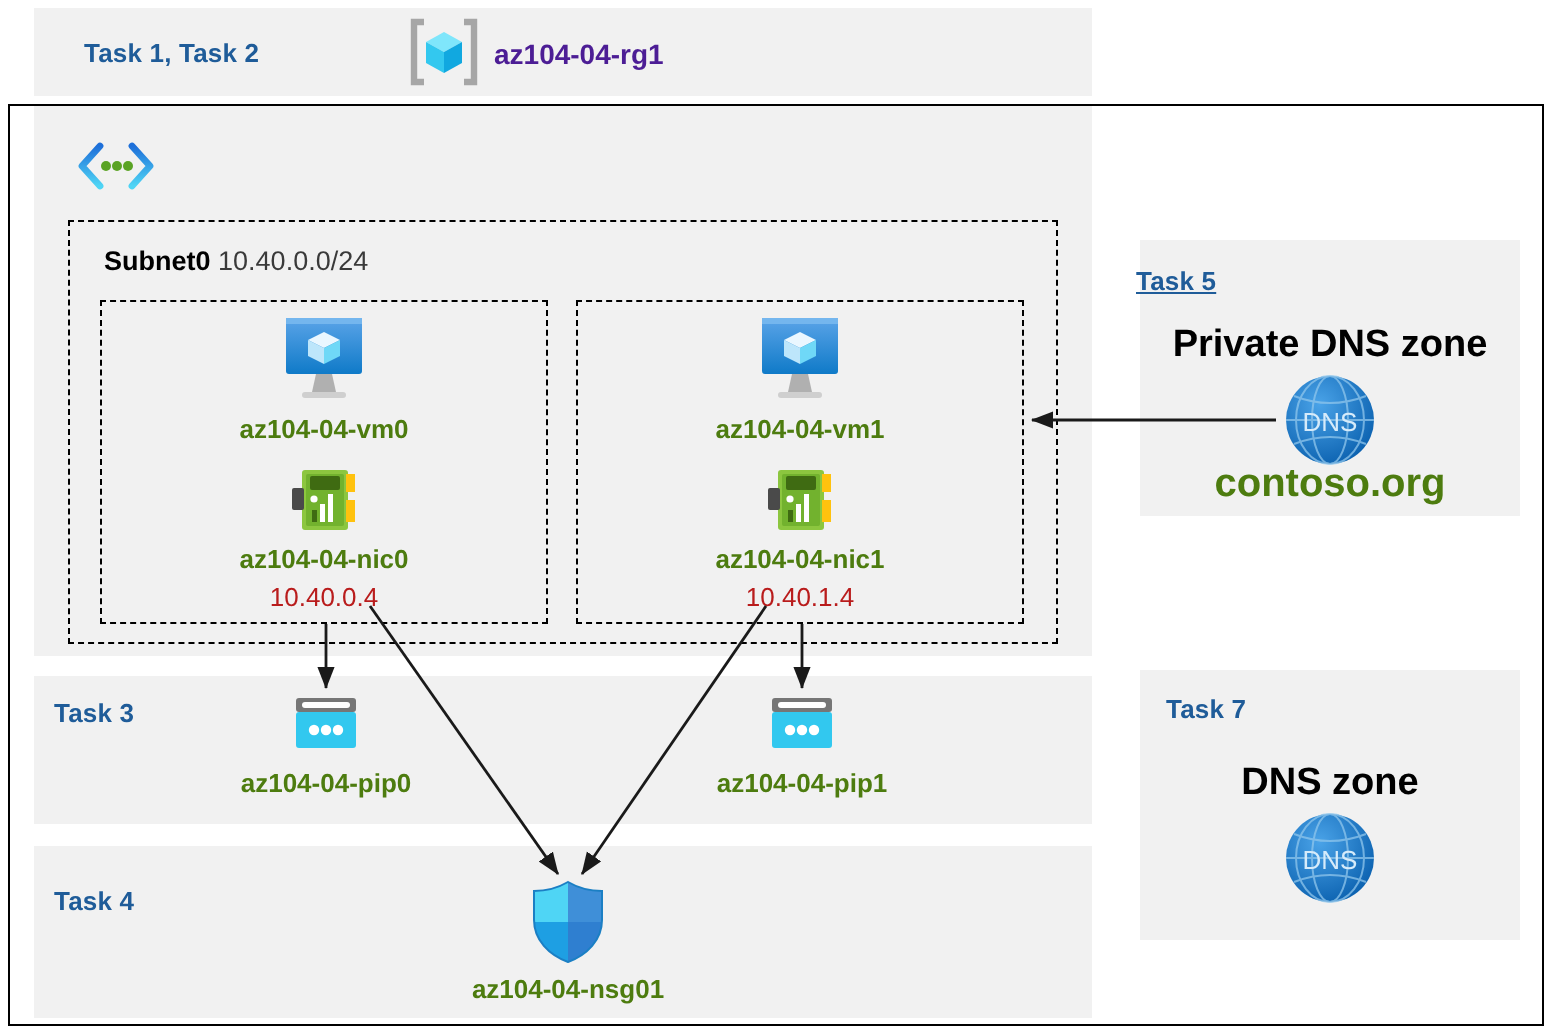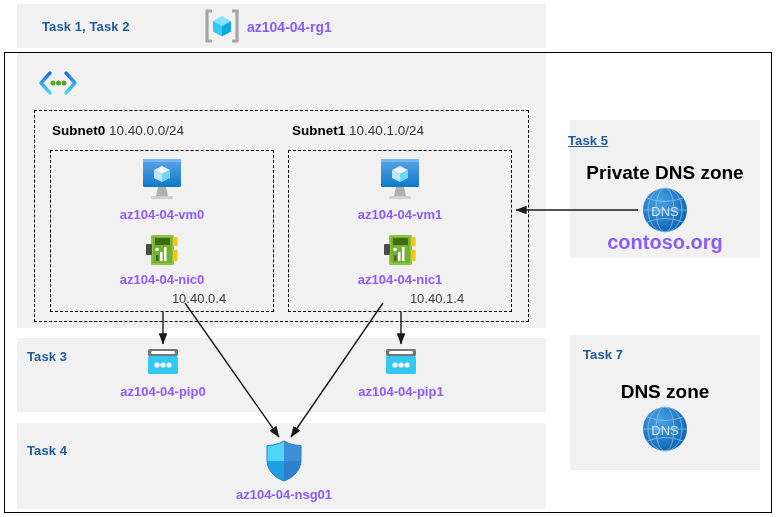--- a/index.html
+++ b/index.html
@@ -38,39 +38,38 @@
     border:1.6px dashed #000000;
     box-sizing:border-box;
     background:transparent;
   }
 
   
   .name-bold{
     position:absolute;
     font-weight:bold;
     font-size:13px;
-    color:#8b5cf6;
+    color:#4c1d95;
     white-space:nowrap;
   }
   .hdr{position:absolute;white-space:nowrap;font-size:13.5px;color:#000;}
   .hdr b{font-weight:bold;}
   .hdr span.cidr{font-weight:normal;color:#3a3a3a;}
   .caption{
     position:absolute;
     text-align:center;
     font-weight:bold;
     font-size:13px;
-    color:#8b5cf6;
+    color:#4d7c0f;
     white-space:nowrap;
     transform:translateX(-50%);
   }
   .caption.sub{
     font-weight:normal;
-    color:#404040;
-    margin-left:37px;
+    color:#b91c1c;
   }
   .zone-title{
     position:absolute;
     text-align:center;
     font-weight:bold;
     font-size:19px;
     color:#000;
     white-space:nowrap;
     transform:translateX(-50%);
   }
@@ -160,23 +159,20 @@
       <rect x="10" y="5" width="15" height="7" rx="1" fill="#3f6b12"></rect>
       <circle cx="12" cy="16.5" r="1.8" fill="#ffffff"></circle>
       <rect x="15" y="19" width="2.5" height="9" fill="#ffffff"></rect>
       <rect x="19" y="14" width="2.5" height="14" fill="#ffffff"></rect>
       <rect x="11" y="22" width="2.5" height="6" fill="#3f6b12"></rect>
     </svg>
   </div>
   <div class="caption" style="left:162px;top:272px;">az104-04-nic0</div>
   <div class="caption sub" style="left:162px;top:291px;">10.40.0.4</div>
 
-  <div class="hdr" style="left:292px;top:123px;">
-    <b>Subnet1</b><span>&nbsp;</span><span class="cidr">10.40.1.0/24</span>
-  </div>
   <div class="dashbox" style="left:288px;top:150px;width:224px;height:162px;"></div>
 
   <div class="icon" style="left:375px;top:157px;width:50px;height:44px;">
     <svg width="50" height="44" viewBox="0 0 50 44">
       <defs>
         <linearGradient id="vmg1" x1="0" y1="0" x2="0" y2="1">
           <stop offset="0" stop-color="#5ba4e8"></stop>
           <stop offset="1" stop-color="#0f7ac8"></stop>
         </linearGradient>
       </defs>

